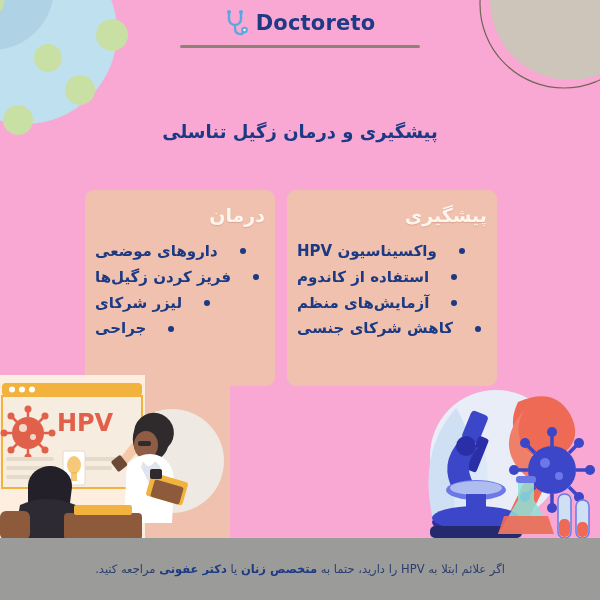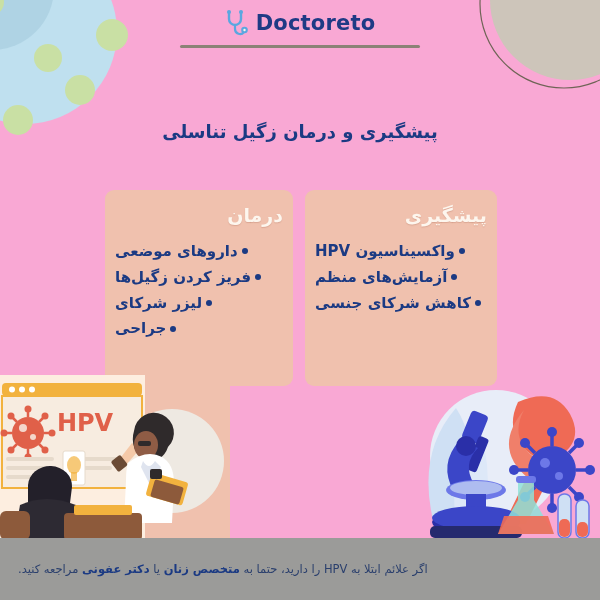--- a/index.html
+++ b/index.html
@@ -57,37 +57,37 @@
     color:#fdf6ee;font-size:19px;font-weight:bold;margin-bottom:16px;
     text-shadow:0 1px 1px rgba(160,90,70,.25);
   }
   .card-list{
     list-style:none;margin:0;padding:0;width:100%;
     display:flex;flex-direction:column;gap:7px;align-items:flex-end;
     padding-right:6px;box-sizing:border-box;
   }
   .card-list li{
     color:#1b3a83;font-size:15px;font-weight:bold;line-height:1.25;
-    display:flex;align-items:center;gap:4px;white-space:nowrap;
+    display:flex;align-items:center;gap:22px;white-space:nowrap;
   }
   .bullet{
     width:6px;height:6px;border-radius:50%;background:#1b3a83;
     flex:0 0 auto;display:inline-block;order:-1;
   }
 
   
   .scene-left{position:absolute;left:0;bottom:60px;width:230px;height:175px;}
   
   .scene-right{position:absolute;right:0;bottom:56px;width:200px;height:170px;}
 
   
   .footer{
     position:absolute;left:0;bottom:0;width:600px;height:62px;
     background:#9b9b99;display:flex;flex-direction:column;
-    align-items:flex-end;justify-content:center;gap:3px;
+    align-items:center;justify-content:center;gap:3px;
     direction:rtl;
   }
   .footer-line{
     color:#2a3f6d;font-size:11.5px;line-height:1.45;text-align:center;
     padding:0 18px;
   }
   .hl{color:#1b3a83;font-weight:bold;}
 </style>
 </head>
 <body>
@@ -132,20 +132,24 @@
   <div class="headline">پیشگیری و درمان زگیل تناسلی</div>
 
   <div class="cards">
 
     <div class="card">
       <div class="card-title">پیشگیری</div>
       <ul class="card-list">
         <li>
           <span class="bullet"></span>
           <span>واکسیناسیون HPV</span>
+        </li>
+        <li>
+          <span class="bullet"></span>
+          <span>استفاده از کاندوم</span>
         </li>
         <li>
           <span class="bullet"></span>
           <span>آزمایش‌های منظم</span>
         </li>
         <li>
           <span class="bullet"></span>
           <span>کاهش شرکای جنسی</span>
         </li>
       </ul>

